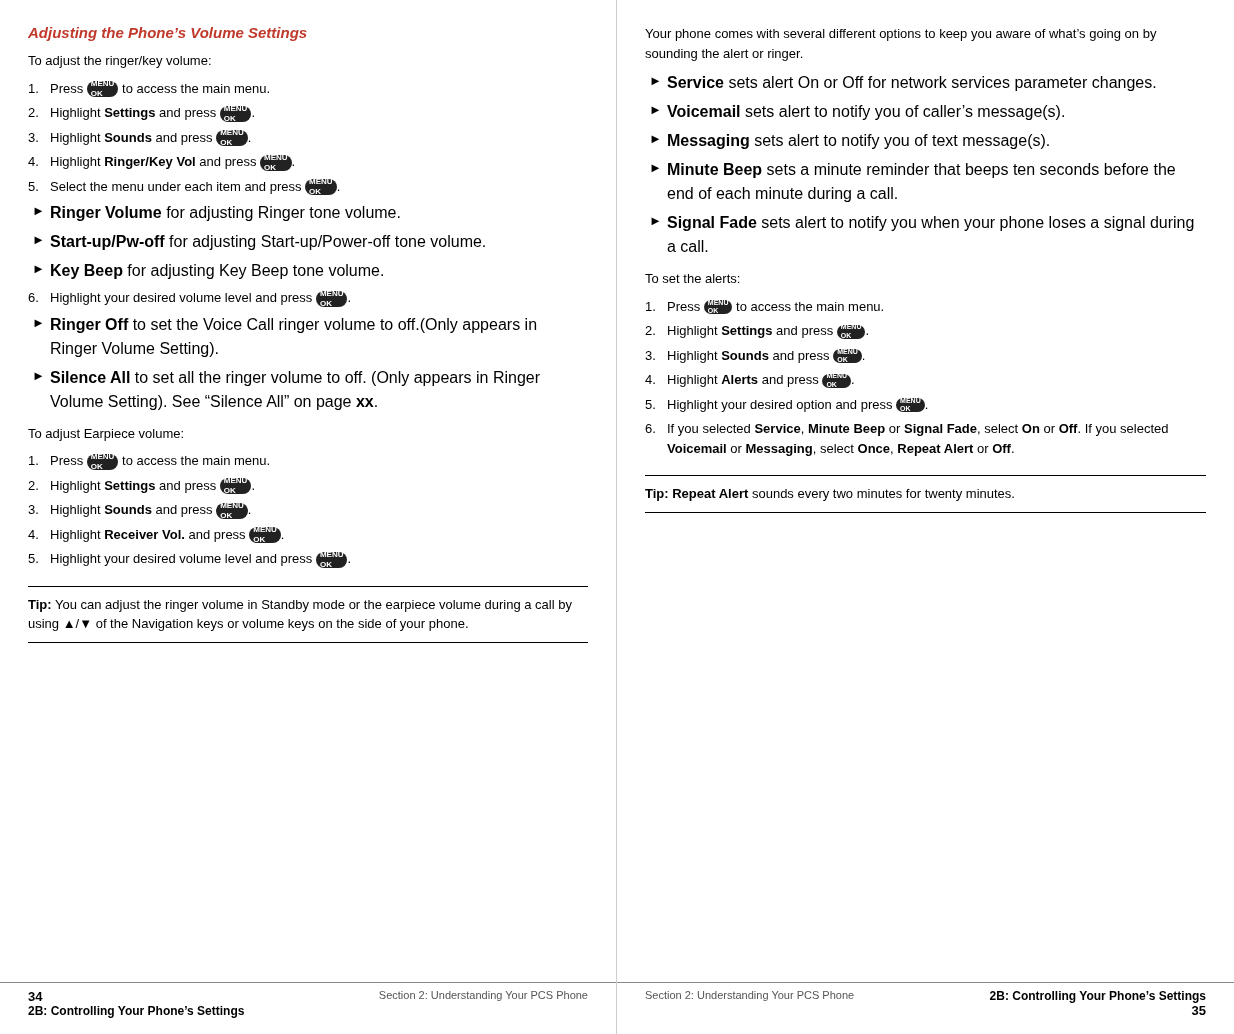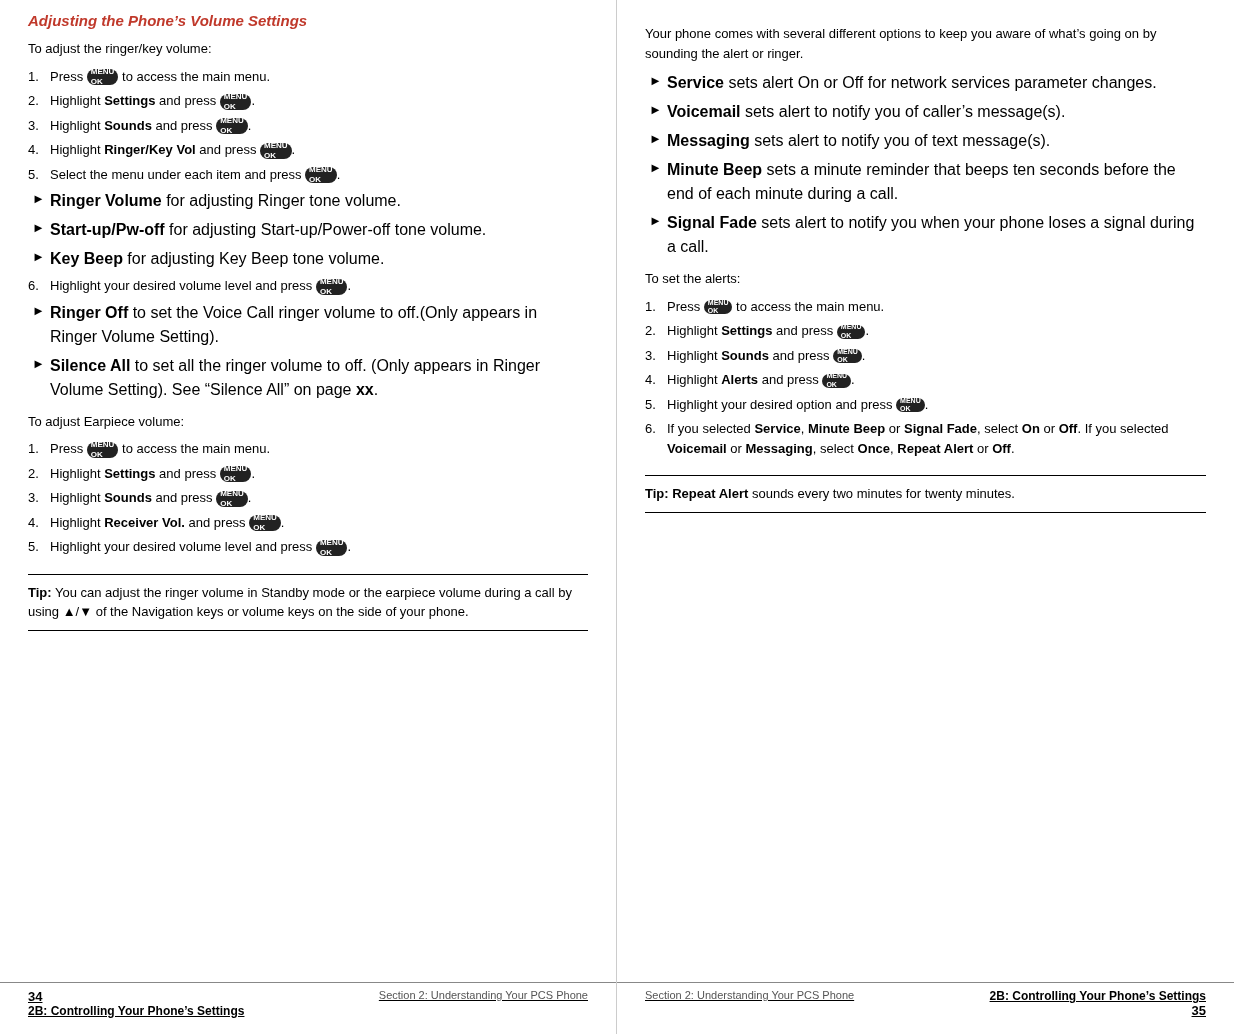--- a/index.html
+++ b/index.html
@@ -12,21 +12,21 @@
       min-height: 1034px;
     }
     .page-container {
       display: flex;
       width: 1234px;
       min-height: 1034px;
       position: relative;
     }
     .left-page {
       width: 617px;
-      padding: 12px 28px 60px 28px;
+      padding: 24px 28px 60px 28px;
       border-right: 1px solid #ccc;
       position: relative;
     }
     .right-page {
       width: 617px;
       padding: 24px 28px 60px 28px;
       position: relative;
     }
     .section-title {
       font-size: 15px;
@@ -115,21 +115,20 @@
       bottom: 16px;
       left: 0;
       right: 0;
       display: flex;
       justify-content: space-between;
       padding: 0 28px;
       font-size: 12px;
       color: #000;
       border-top: 1px solid #888;
       padding-top: 6px;
-      text-decoration: underline;
     }
     .footer-left { text-align: left; }
     .footer-section { font-size: 11px; color: #555; }
     .footer-chapter { font-size: 12px; font-weight: bold; }
     .footer-page { font-size: 13px; font-weight: bold; }
   </style>
 </head>
 <body>
 
 <div class="page-container">

